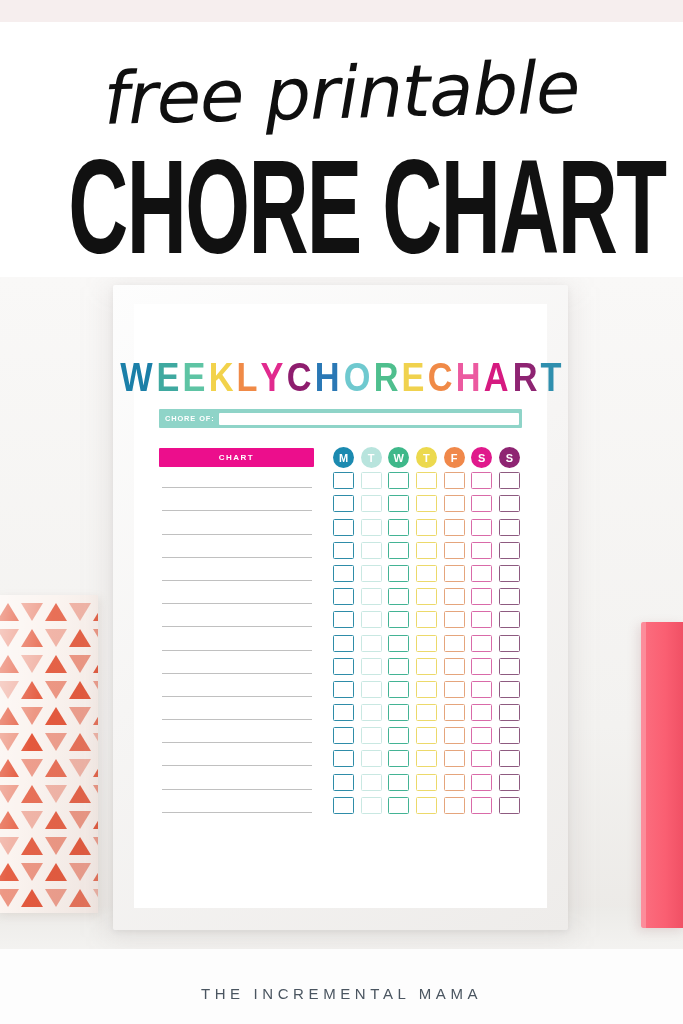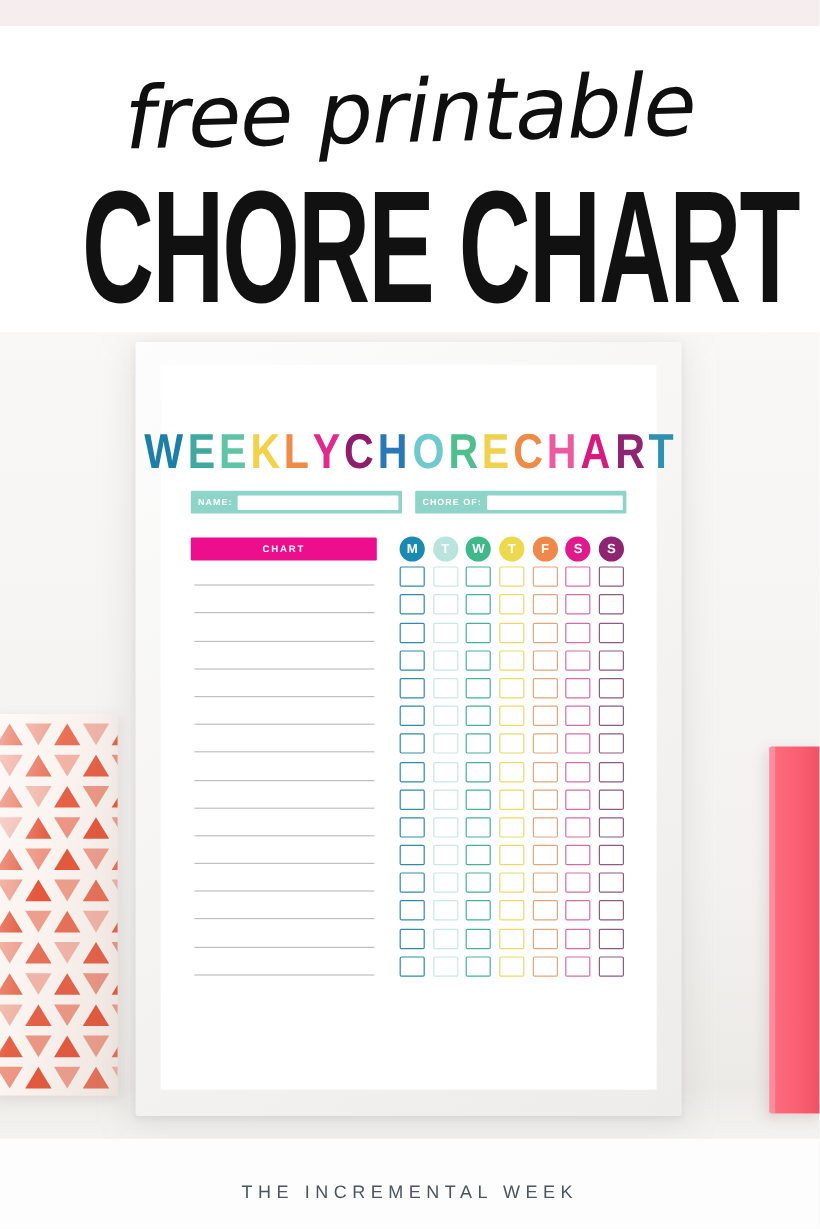--- a/index.html
+++ b/index.html
@@ -352,24 +352,20 @@
               <span class="sp"></span>
               <span class="ltr" style="color: rgb(240, 138, 71);">C</span>
               <span class="ltr" style="color: rgb(236, 90, 160);">H</span>
               <span class="ltr" style="color: rgb(214, 26, 128);">A</span>
               <span class="ltr" style="color: rgb(142, 36, 114);">R</span>
               <span class="ltr" style="color: rgb(47, 143, 174);">T</span>
             </div>
 
           <div class="fields-row" id="fields-row">
               <div class="field" style="background: rgb(143, 212, 200);">
-                <div class="field-label">NAME:</div>
-                <div class="field-blank"></div>
-              </div>
-              <div class="field" style="background: rgb(143, 212, 200);">
                 <div class="field-label">CHORE OF:</div>
                 <div class="field-blank"></div>
               </div>
             </div>
 
           <div class="head-row">
             <div class="chores-banner">
               <span>CHART</span>
             </div>
             <div class="days" id="days-row">
@@ -565,16 +561,16 @@
                 </div>
               </div>
             </div>
 
         </div>
       </div>
     </div>
   </div>
 
   <div class="footer-band">
-    <div class="footer-text">THE INCREMENTAL WEEK</div>
+    <div class="footer-text">THE INCREMENTAL MAMA</div>
   </div>
 
 </div>
 
 </body></html>

